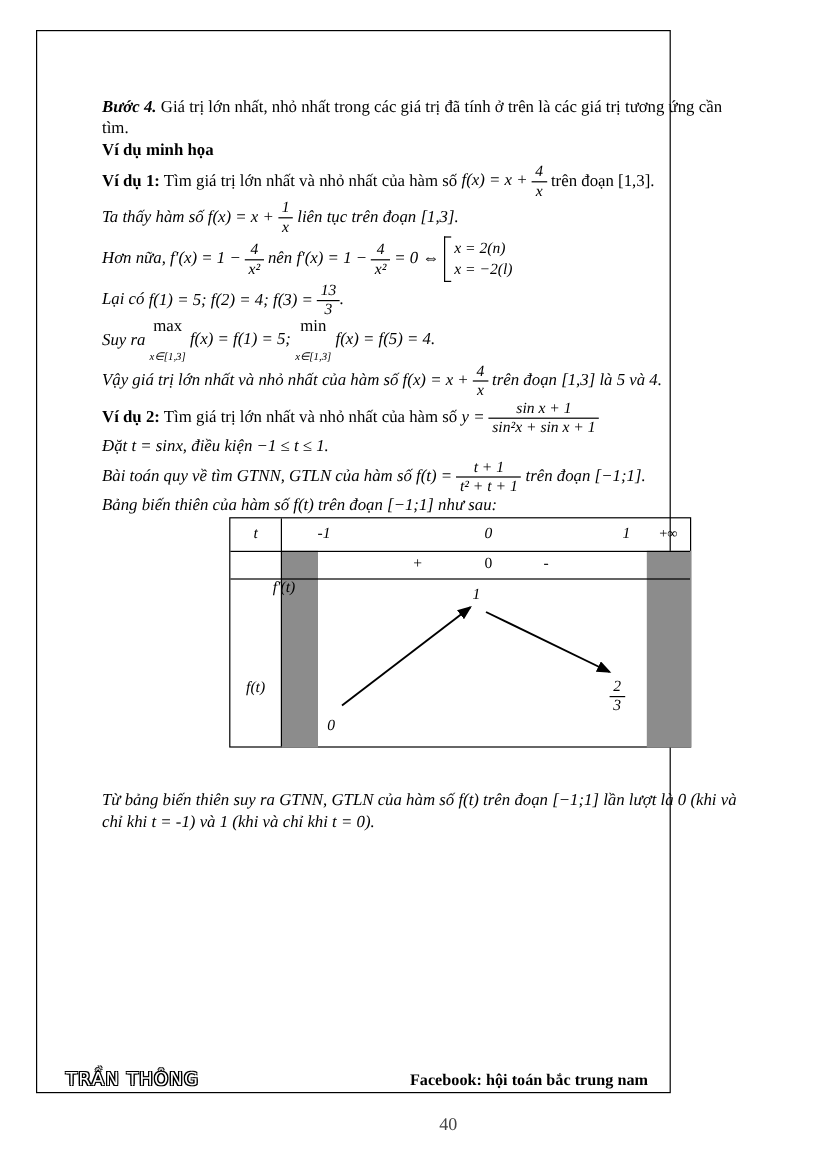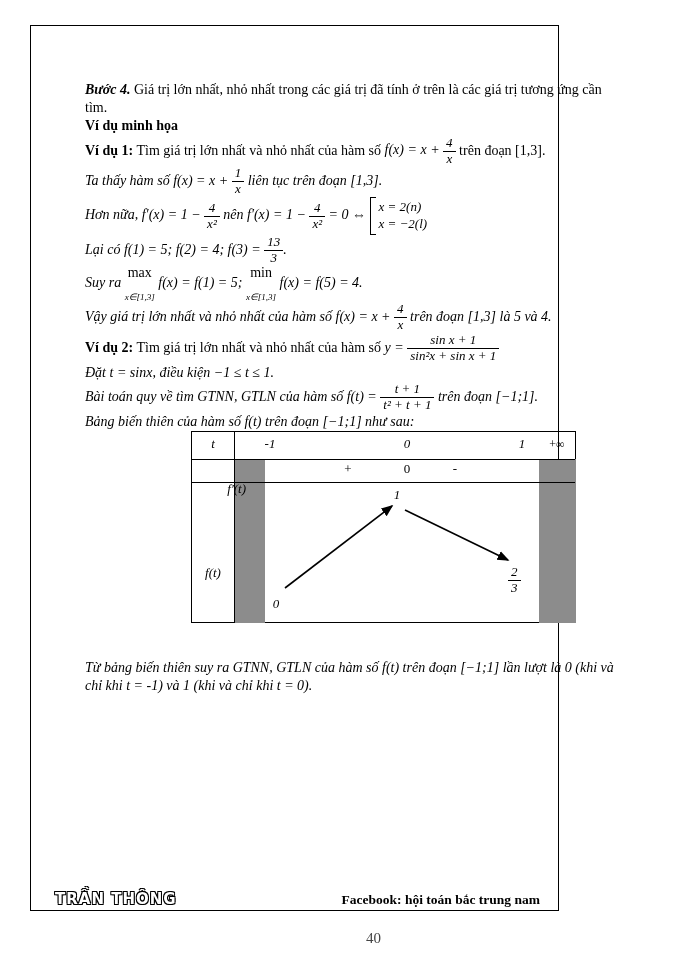--- a/index.html
+++ b/index.html
@@ -27,21 +27,21 @@
   .bbt { position:relative; margin-left:106px; width:385px; height:192px; border:1px solid #000; font-size:13px; }
   .bbt .col-line { position:absolute; left:42px; top:0; bottom:0; border-left:1px solid #000; }
   .bbt .h1 { position:absolute; left:0; right:0; top:27px; border-top:1px solid #000; }
   .bbt .h2 { position:absolute; left:0; right:0; top:50px; border-top:1px solid #000; }
   .bbt .cell { position:absolute; }
   .bbt .gray { position:absolute; top:27px; height:164px; background:#8c8c8c; }
   .bbt .gray-l { left:43px; width:30px; }
   .bbt .gray-r { left:347px; width:37px; }
   .bbt svg { position:absolute; left:0; top:0; }
   .footer { position:absolute; left:24px; right:18px; bottom:2px; display:flex; justify-content:space-between; align-items:flex-end; }
-  .footer-left { font-family:"DejaVu Sans", sans-serif; font-weight:bold; font-size:15px; letter-spacing:1px; color:#fff;
+  .footer-left { font-family:"DejaVu Sans", sans-serif; font-weight:normal; font-size:15px; letter-spacing:1px; color:#fff;
     text-shadow:-1px -1px 0 #000, 1px -1px 0 #000, -1px 1px 0 #000, 1px 1px 0 #000, 0 0 1px #000; }
   .footer-right { font-weight:bold; font-size:13.5px;padding-left:24px; }
   .pagenum { position:absolute; left:0; right:0; top:930px; text-align:center; font-size:15px; color:#444;padding-left:47px; }
 </style>
 </head>
 <body>
 
 <div class="page">
   <div class="frame">
     <div class="content">

